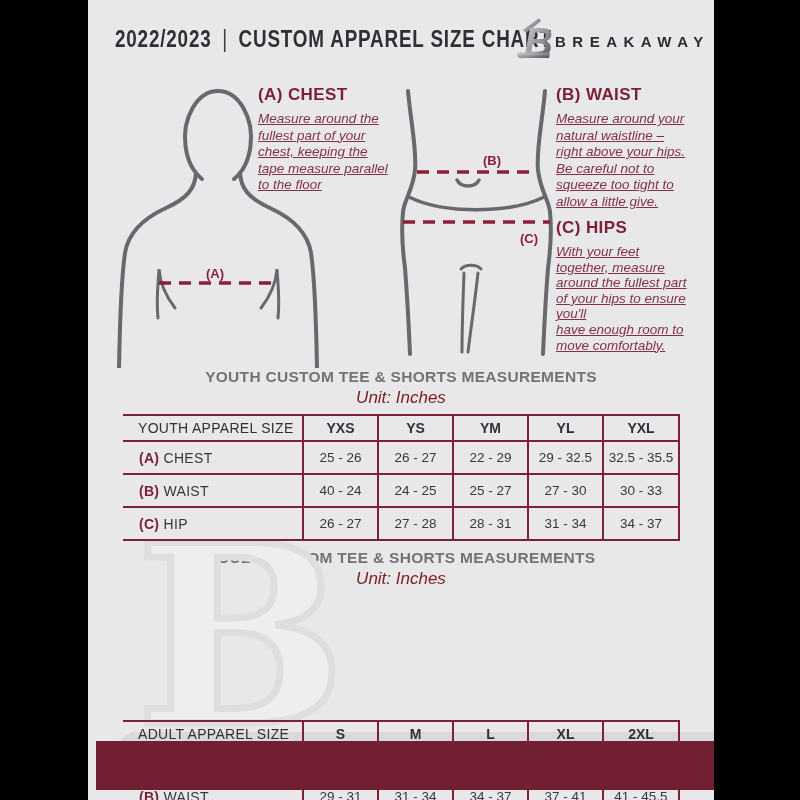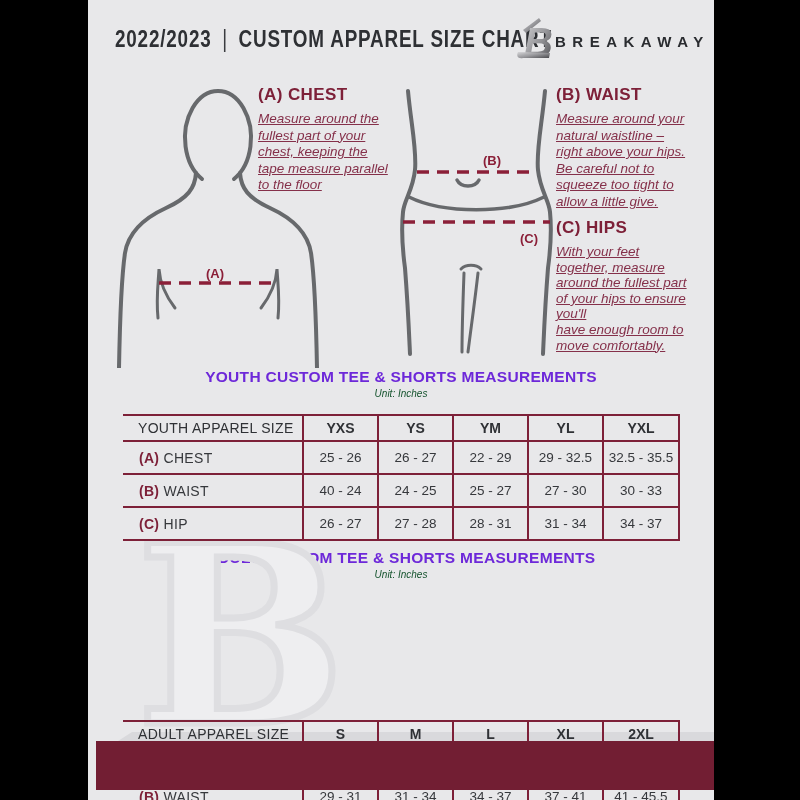--- a/index.html
+++ b/index.html
@@ -13,22 +13,22 @@
              letter-spacing:1px;transform:scaleX(.82);transform-origin:left top;white-space:nowrap;}
   .hdr-title .divider{font-weight:normal;color:#3a3c40;padding:0 13px;}
   .brand{left:467px;top:33px;font-size:15px;font-weight:bold;color:#2a2c30;letter-spacing:6.5px;white-space:nowrap;}
 
   
   .g-head{font-size:17px;font-weight:bold;color:#7d2038;letter-spacing:.4px;white-space:nowrap;}
   .g-body{font-size:13.5px;font-style:italic;color:#85304a;line-height:16.6px;white-space:pre-line;width:160px;text-decoration:underline;}
   .g-body.tight{line-height:15.6px;}
 
   
-  .sec-title{left:0;right:0;text-align:center;font-size:15.5px;font-weight:bold;color:#6d28d9;letter-spacing:.3px;}
-  .sec-unit{left:0;right:0;text-align:center;font-size:10px;font-style:italic;color:#14532d;}
+  .sec-title{left:0;right:0;text-align:center;font-size:15.5px;font-weight:bold;color:#737373;letter-spacing:.3px;}
+  .sec-unit{left:0;right:0;text-align:center;font-size:17px;font-style:italic;color:#7f1d1d;}
 
   
   table.size-table{border-collapse:collapse;table-layout:fixed;width:556px;position:relative;z-index:2;
                    border-bottom:2px solid #7d2038;}
   table.size-table tr{border-top:2px solid #7d2038;}
   table.size-table th,table.size-table td{padding:0;margin:0;}
   table.size-table th{height:24px;font-size:14px;font-weight:bold;color:#2f3135;text-align:center;}
   table.size-table th.lblcol{font-weight:normal;font-size:14px;text-align:left;padding-left:15px;letter-spacing:.3px;}
   table.size-table td{height:31px;font-size:13.5px;color:#36383c;text-align:center;}
   table.size-table td.lblcol{text-align:left;padding-left:16px;font-size:14px;letter-spacing:.3px;}

